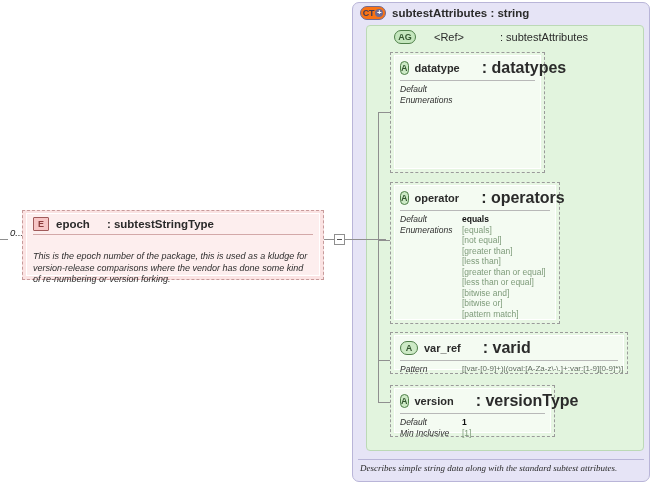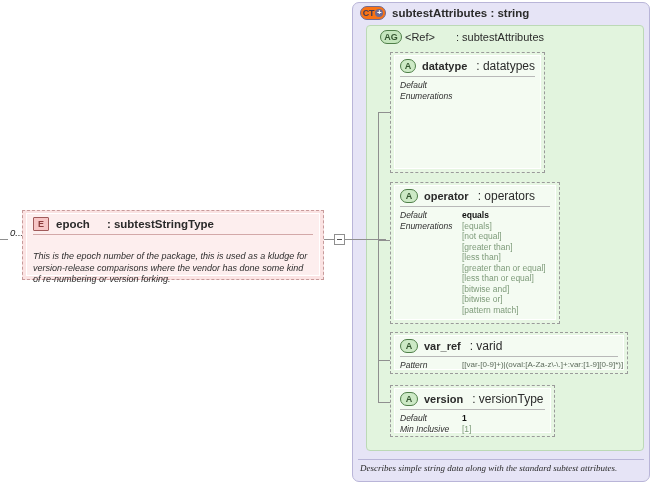--- a/index.html
+++ b/index.html
@@ -99,23 +99,23 @@
   
   #ag-panel {
     left: 366px; top: 25px;
     width: 278px; height: 426px;
     background: #e2f4de;
     border: 1px solid #bcd9b6;
     border-radius: 4px;
     box-sizing: border-box;
   }
   #ag-header {
-    left: 380px; top: 28px;
+    left: 394px; top: 28px;
     height: 18px;
-    display: flex; align-items: center; gap: 3px;
+    display: flex; align-items: center; gap: 18px;
   }
   #ag-name {
     font-size: 11px;
     color: #2b2b2b;
     white-space: nowrap;
   }
   #ag-type {
     font-size: 11px;
     color: #2b2b2b;
     margin-left: 18px;
@@ -169,25 +169,25 @@
     gap: 6px;
     padding-bottom: 3px;
   }
   .attr-name {
     font-size: 11px;
     font-weight: bold;
     color: #2b2b2b;
     white-space: nowrap;
   }
   .attr-type {
-    font-size: 12px;
-    font-weight: normal;
-    color: #2b2b2b;
-    white-space: nowrap;
-    margin-left: 3px;
+    font-size: 16px;
+    font-weight: bold;
+    color: #2b2b2b;
+    white-space: nowrap;
+    margin-left: 16px;
   }
   .attr-rule {
     border-top: 1px solid #b8b8b8;
     margin: 0 0 3px 0;
   }
   .facets {
     display: flex;
     font-size: 8.5px;
     line-height: 10.5px;
   }

